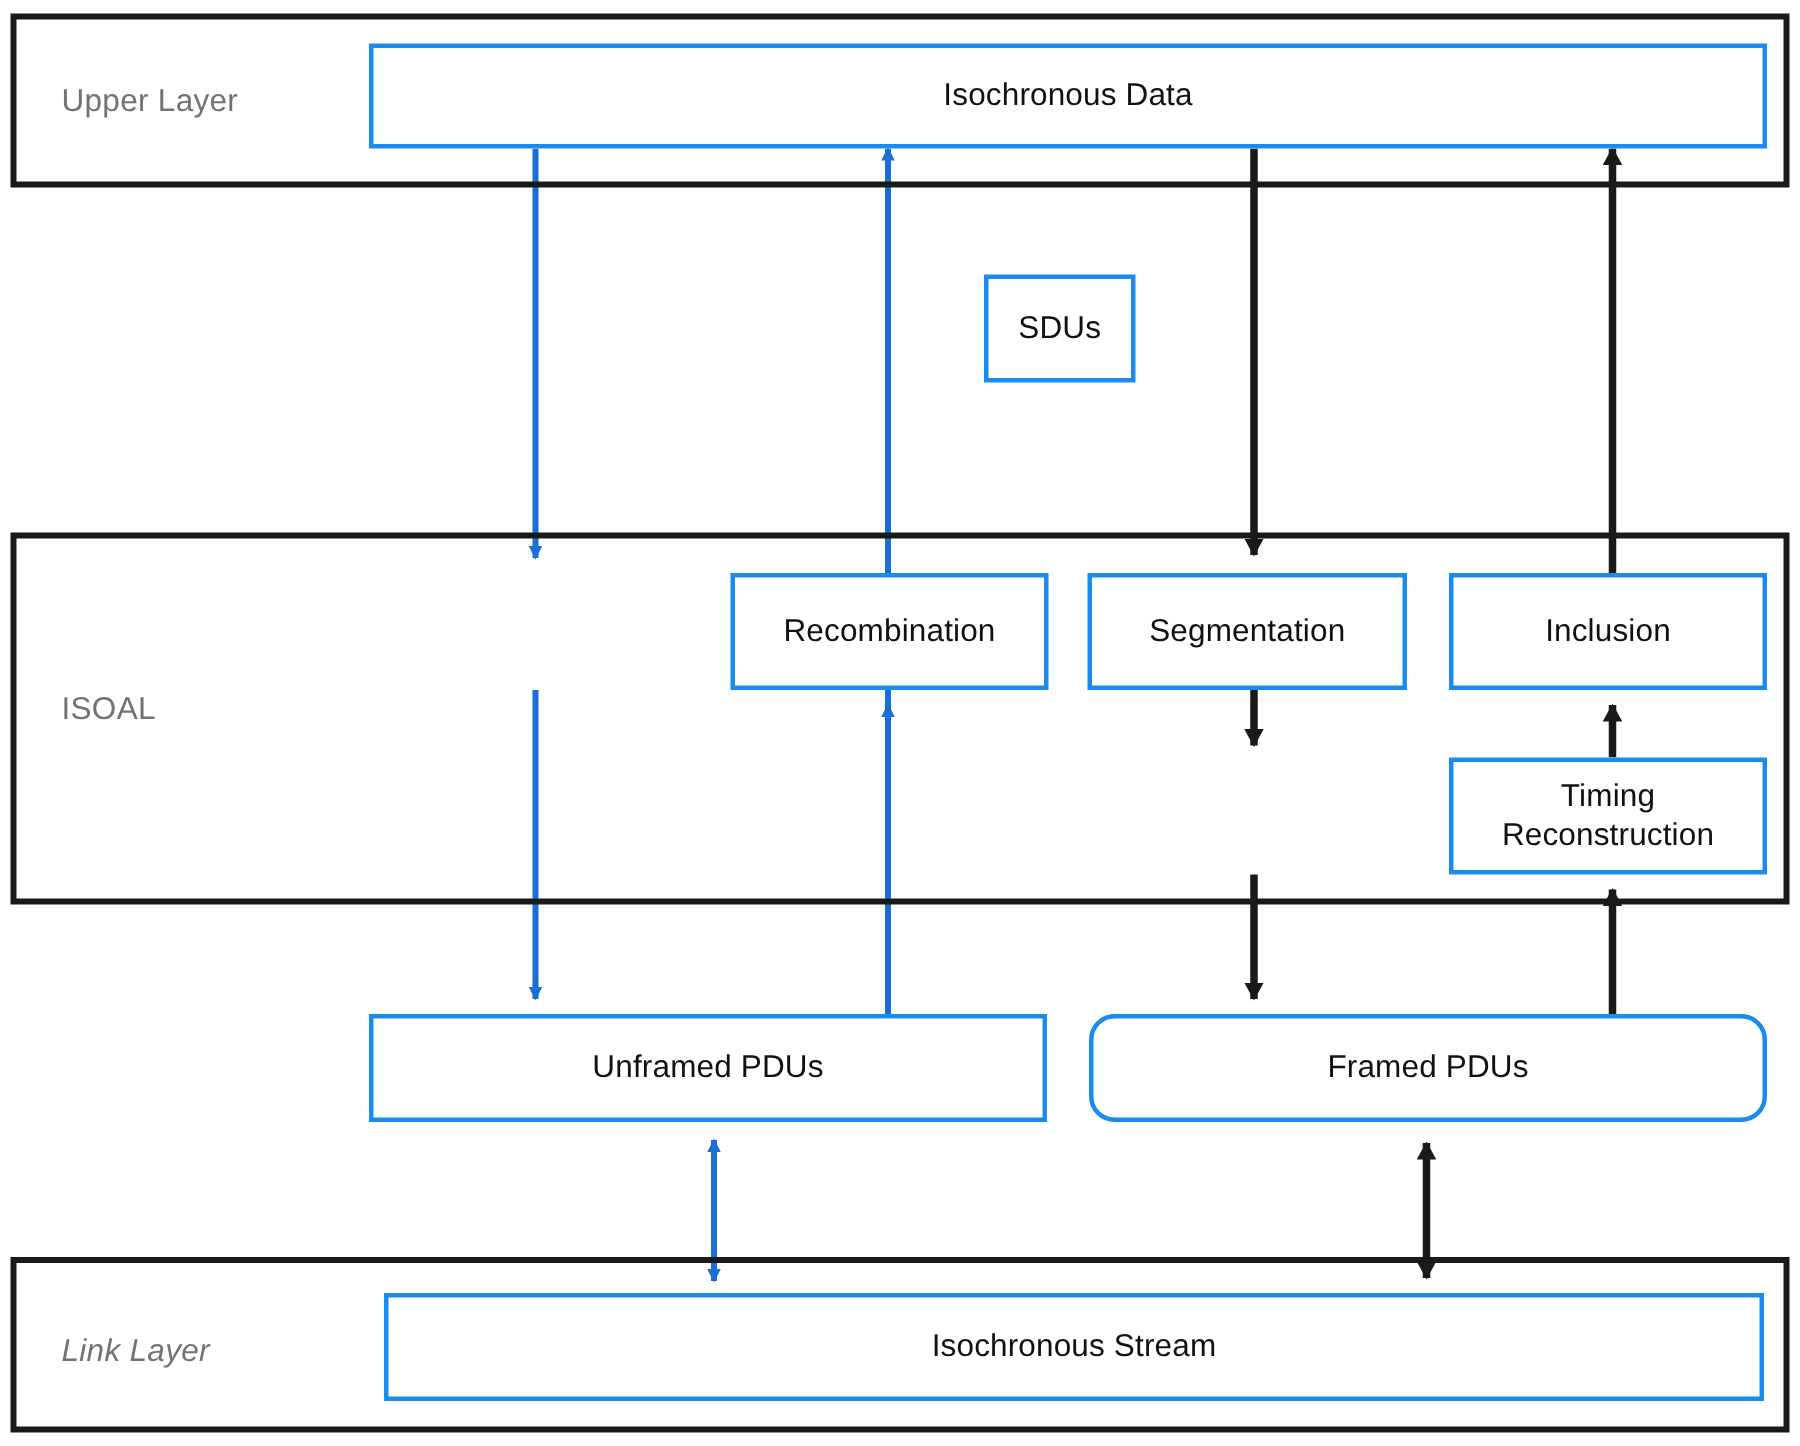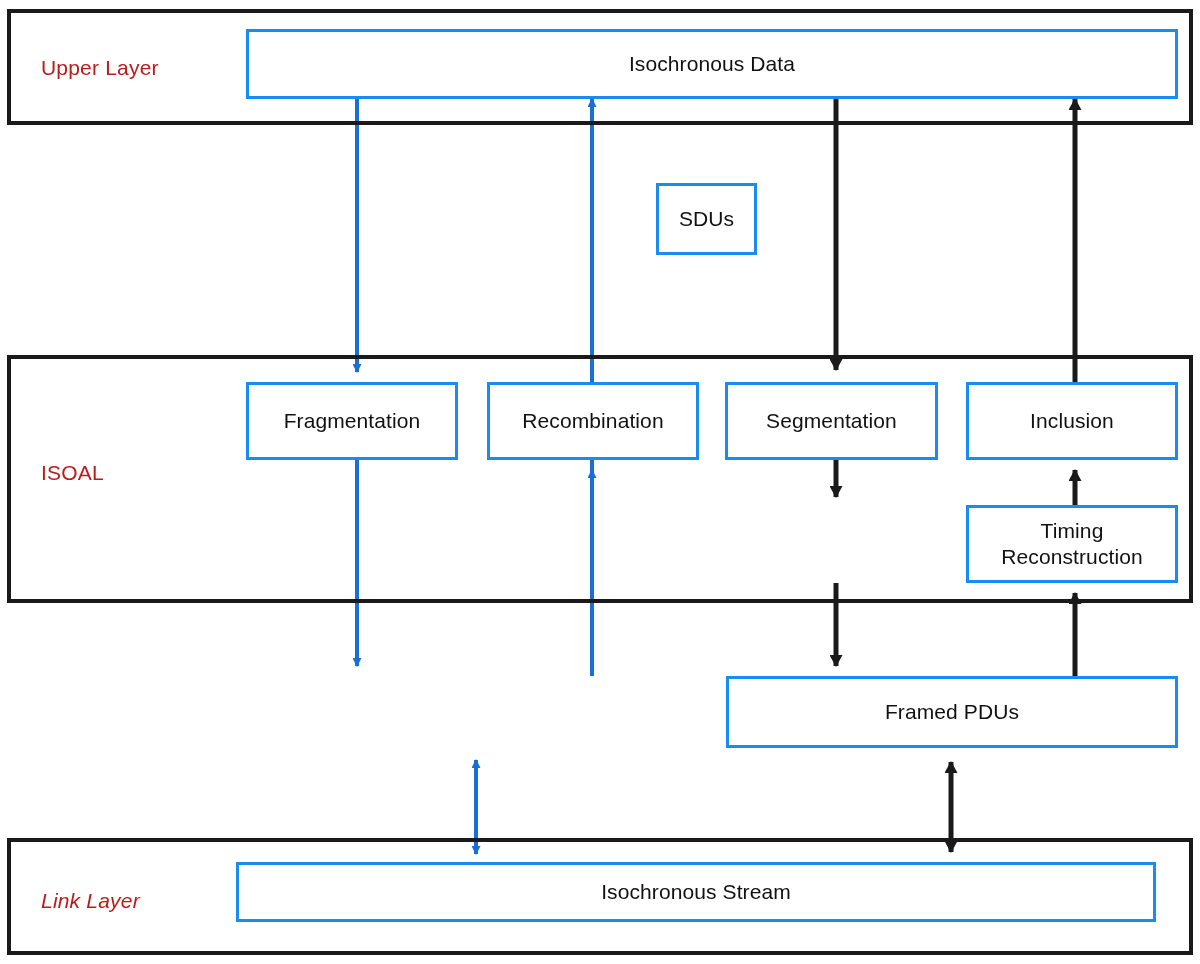--- a/index.html
+++ b/index.html
@@ -45,21 +45,21 @@
     line-height: 1.18;
     letter-spacing: 0.1px;
   }
   .blue-box.two-line {
     font-size: 21px;
     line-height: 1.22;
   }
   
   .layer-label {
     position: absolute;
-    color: #b91c1c;
+    color: #737373;
     font-size: 21px;
     letter-spacing: 0.2px;
     white-space: nowrap;
   }
 </style>
 </head>
 <body>
 
 <div id="stage">
 
@@ -133,36 +133,36 @@
   <div class="layer-label" style="left:41px; top:56px;">Upper Layer</div>
 
   <div class="blue-box" style="left:246px; top:29px; width:932px; height:70px;">Isochronous Data</div>
 
   <div class="blue-box" style="left:656px; top:183px; width:101px; height:72px;">SDUs</div>
 
   <div class="layer-box" style="left:7px; top:355px; width:1186px; height:248px;"></div>
 
   <div class="layer-label" style="left:41px; top:461px;">ISOAL</div>
 
-  <div class="blue-box" style="left:246px; top:382px; width:212px; height:78px;">Fragmentation</div>
 
   <div class="blue-box" style="left:487px; top:382px; width:212px; height:78px;">Recombination</div>
 
   <div class="blue-box" style="left:725px; top:382px; width:213px; height:78px;">Segmentation</div>
 
   <div class="blue-box" style="left:966px; top:382px; width:212px; height:78px;">Inclusion</div>
 
 
   <div class="blue-box two-line" style="left:966px; top:505px; width:212px; height:78px; flex-direction:column;">
     <span>Timing</span>
     <span>Reconstruction</span>
   </div>
 
+  <div class="blue-box" style="left:246px; top:676px; width:452px; height:72px;">Unframed PDUs</div>
 
-  <div class="blue-box" style="left:726px; top:676px; width:452px; height:72px;">Framed PDUs</div>
+  <div class="blue-box" style="left:726px; top:676px; width:452px; height:72px;border-radius:17px;">Framed PDUs</div>
 
   <div class="layer-box" style="left:7px; top:838px; width:1186px; height:117px;"></div>
 
   <div class="layer-label" style="left:41px; top:889px;font-style:italic;">Link Layer</div>
 
-  <div class="blue-box" style="left:236px; top:862px; width:920px; height:60px;">Isochronous Stream</div>
+  <div class="blue-box" style="left:256px; top:862px; width:920px; height:72px;">Isochronous Stream</div>
 
 </div>
 
 </body></html>

